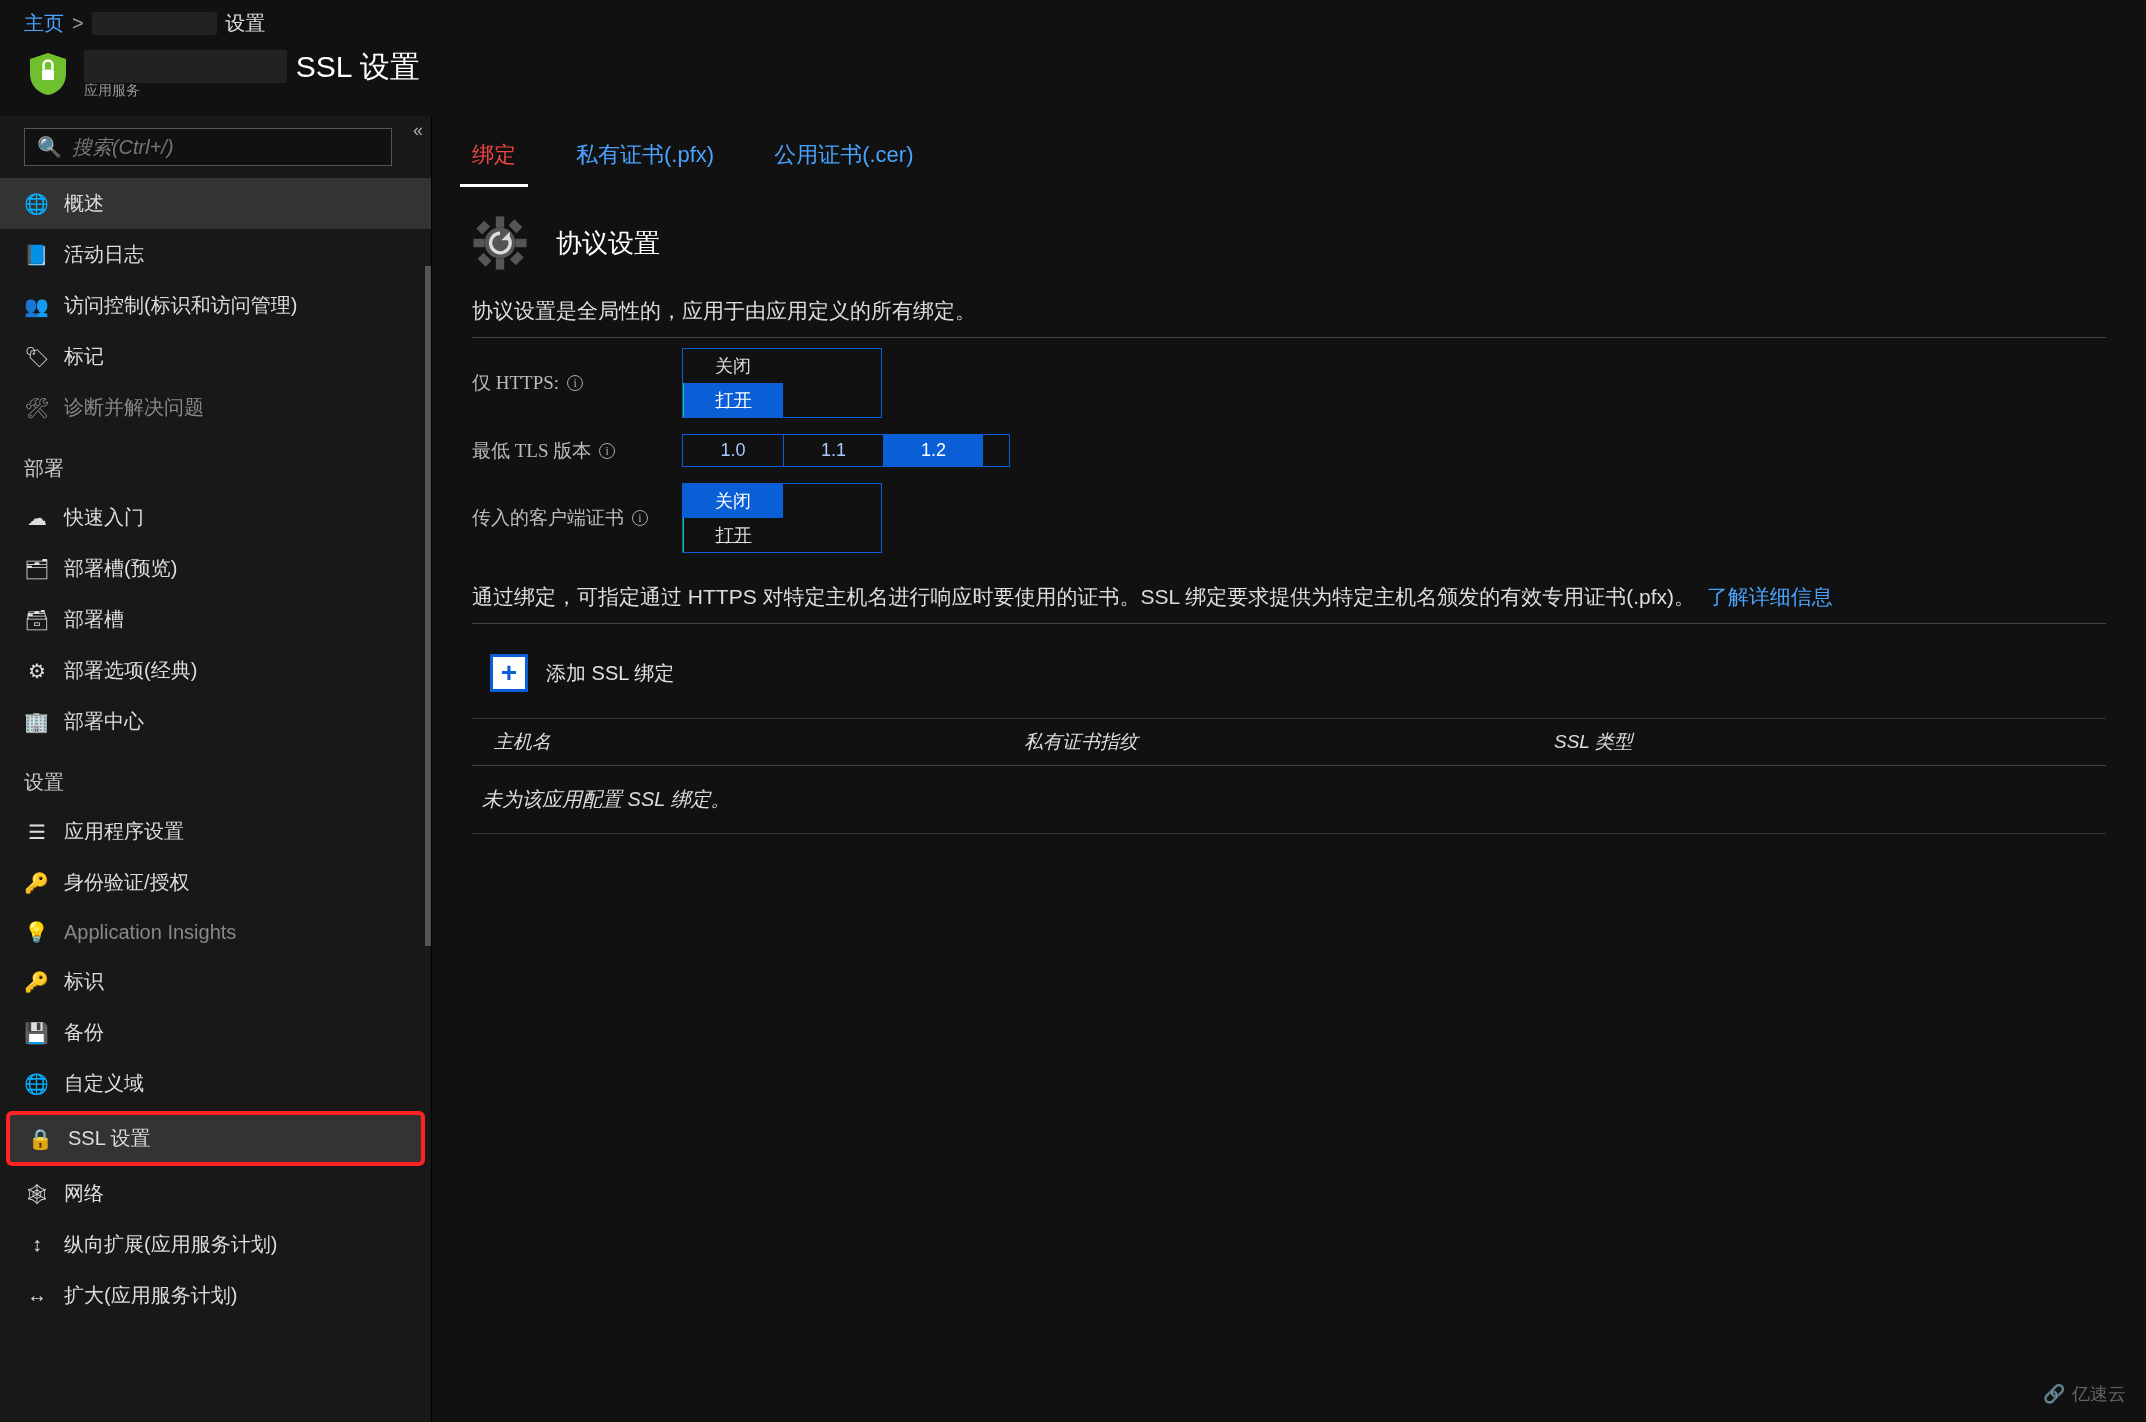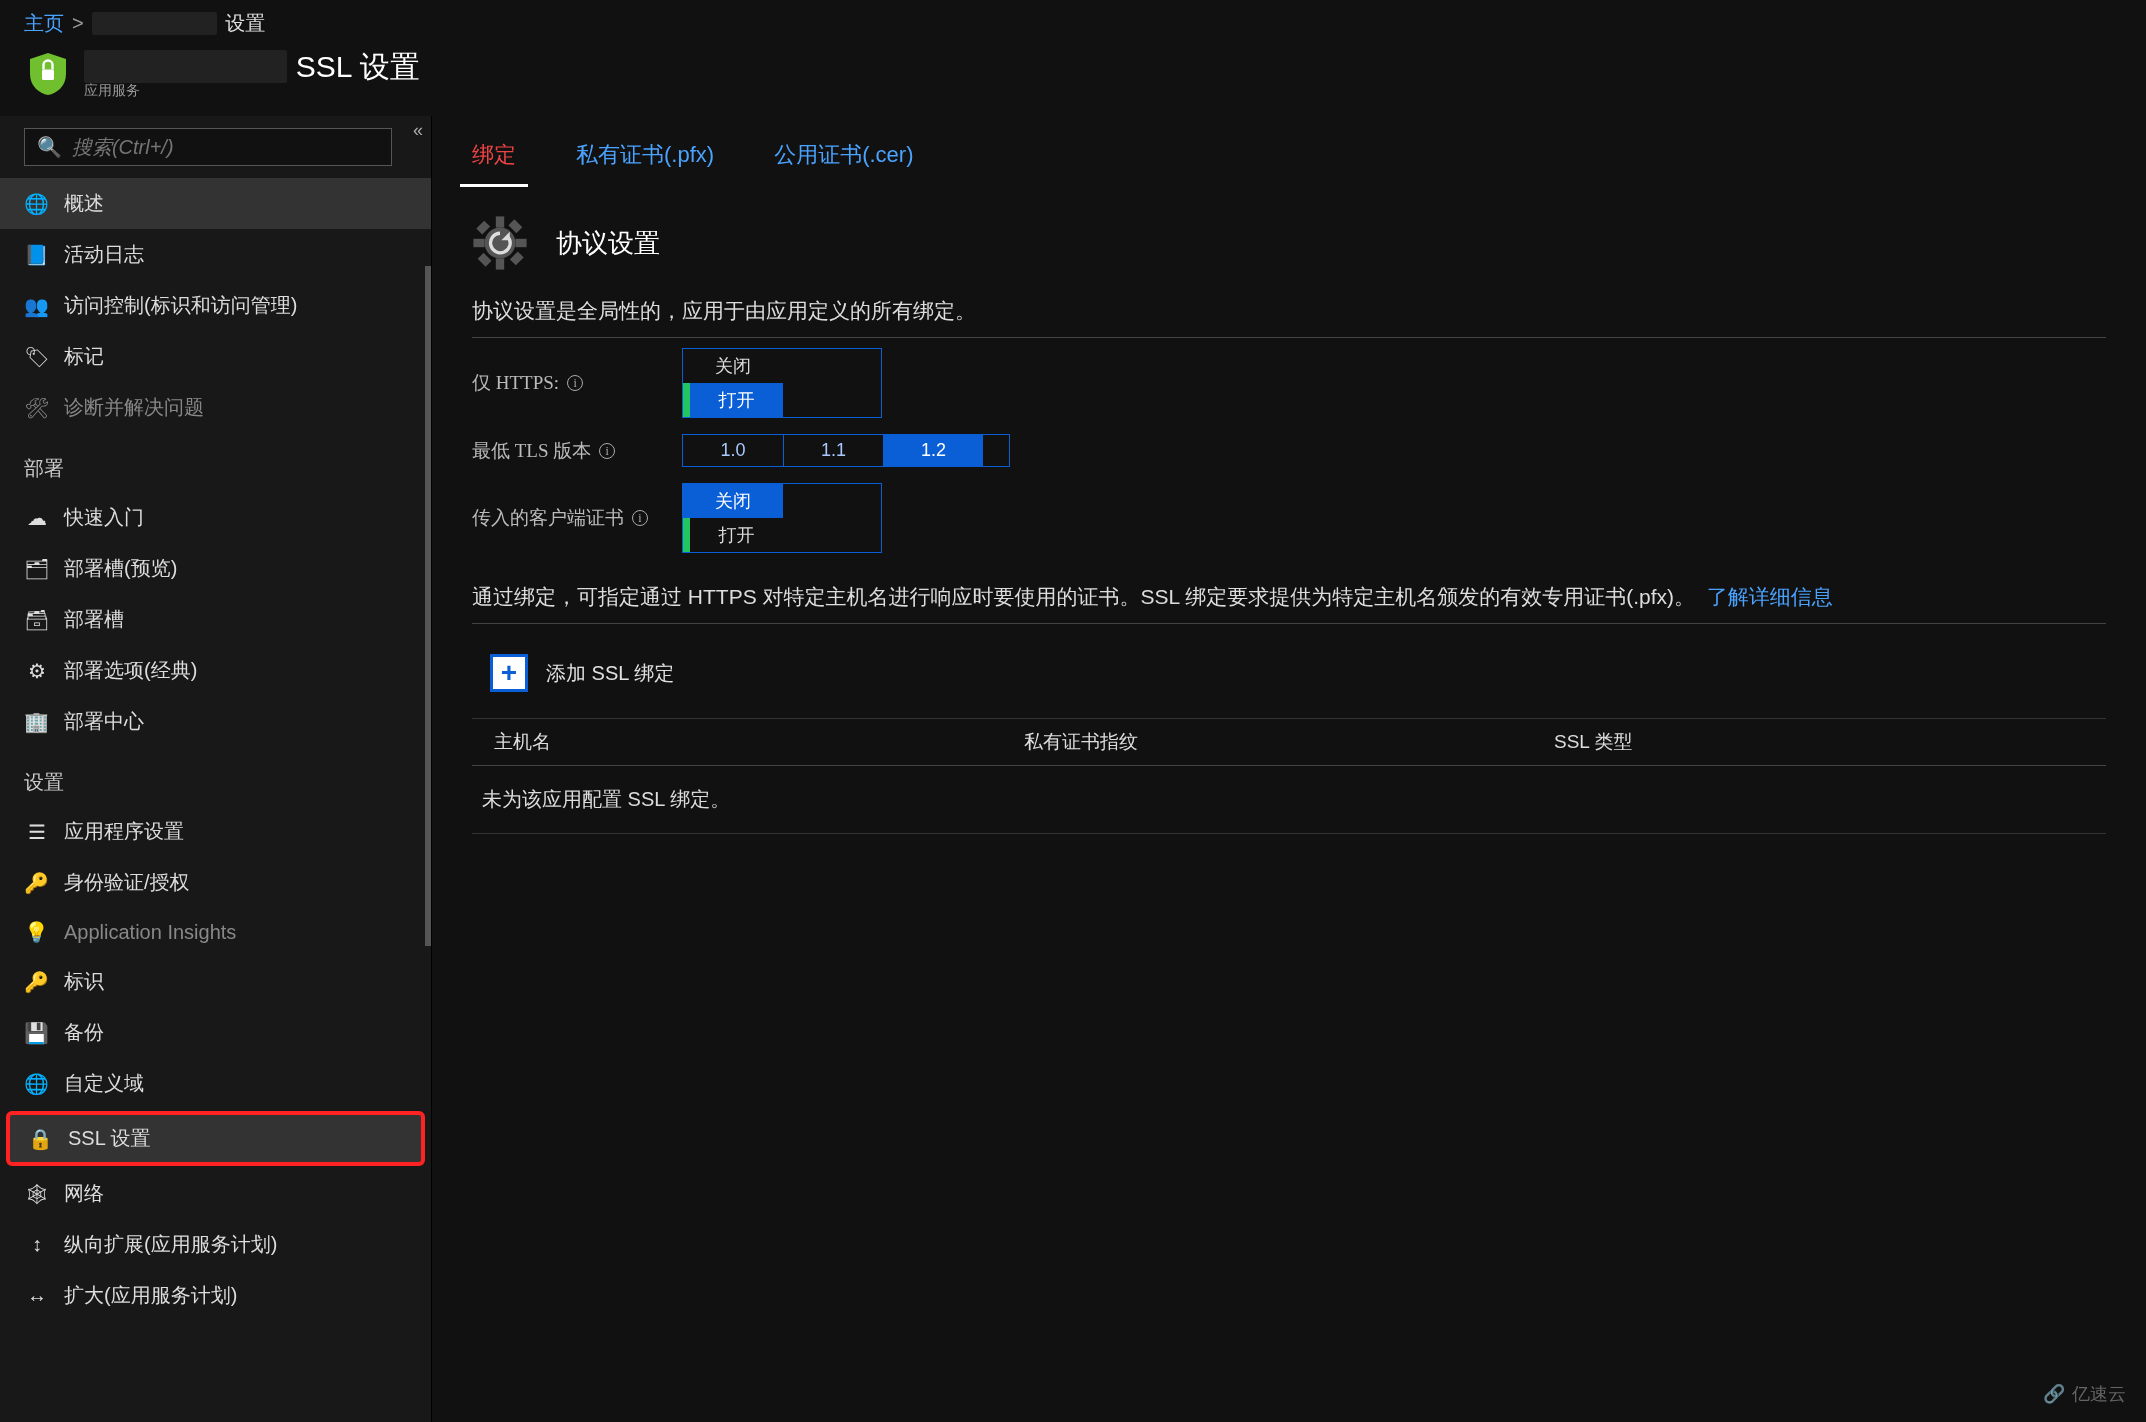--- a/index.html
+++ b/index.html
@@ -157,21 +157,21 @@
 }
 .toggle-opt {
   width: 100px;
   padding: 5px 0;
   text-align: center;
   font-size: 18px;
   cursor: pointer;
   color: #ddd;
 }
 .toggle-opt.on { background: #0a5fd6; color: #fff; }
-.toggle-opt + .toggle-opt { border-left: 7px solid #22c55e; }
+.toggle-opt + .toggle-opt { border-left: 1px solid #22c55e; text-decoration: underline; }
 .seg-group { display: flex; border: 1px solid #0a5fd6; }
 .seg-opt {
   width: 100px;
   padding: 5px 0;
   text-align: center;
   font-size: 18px;
   cursor: pointer;
   color: #a8c8ff;
 }
 .seg-opt.on { background: #0a5fd6; color: #fff; }
@@ -189,21 +189,21 @@
   border: 3px solid #0a5fd6;
   display: flex;
   align-items: center;
   justify-content: center;
   color: #0a5fd6;
   font-size: 28px;
   font-weight: 700;
   cursor: pointer;
   background: #fff;
 }
-.table { width: 100%; margin-top: 6px; }
+.table { width: 100%; margin-top: 6px; font-style: italic; }
 .table-header {
   display: grid;
   grid-template-columns: 1fr 1fr 1fr;
   padding: 10px 22px;
   border-top: 1px solid #333;
   border-bottom: 1px solid #444;
   color: #ddd;
   font-size: 19px;
 }
 .empty-row {

